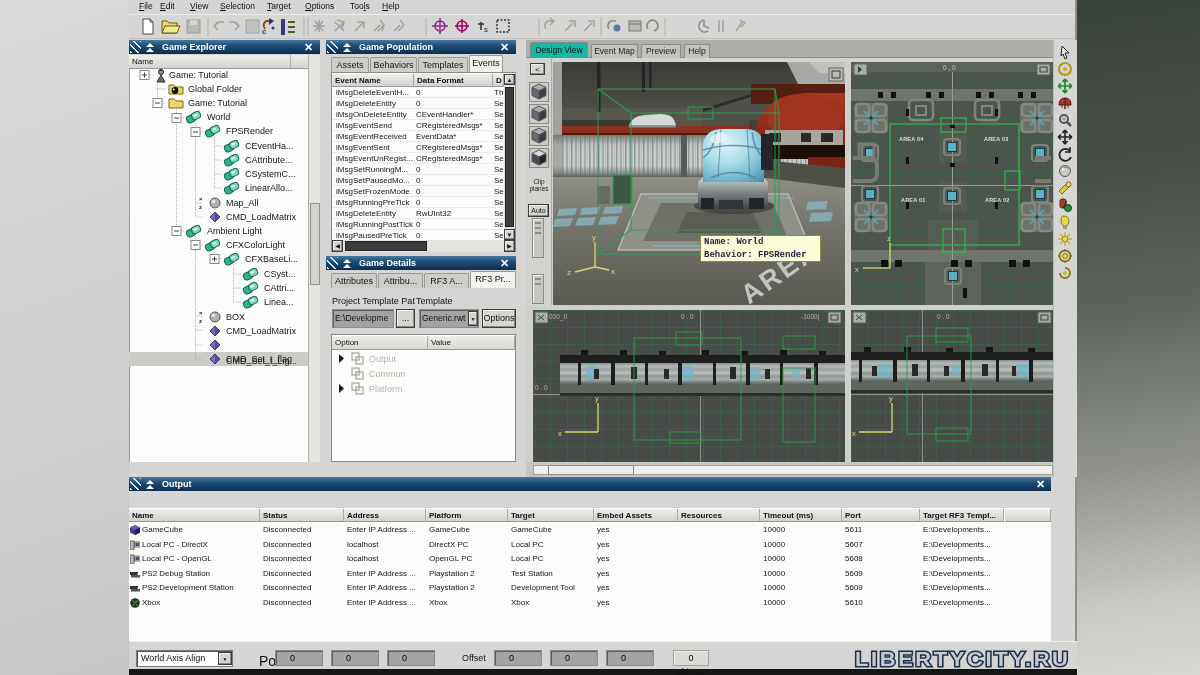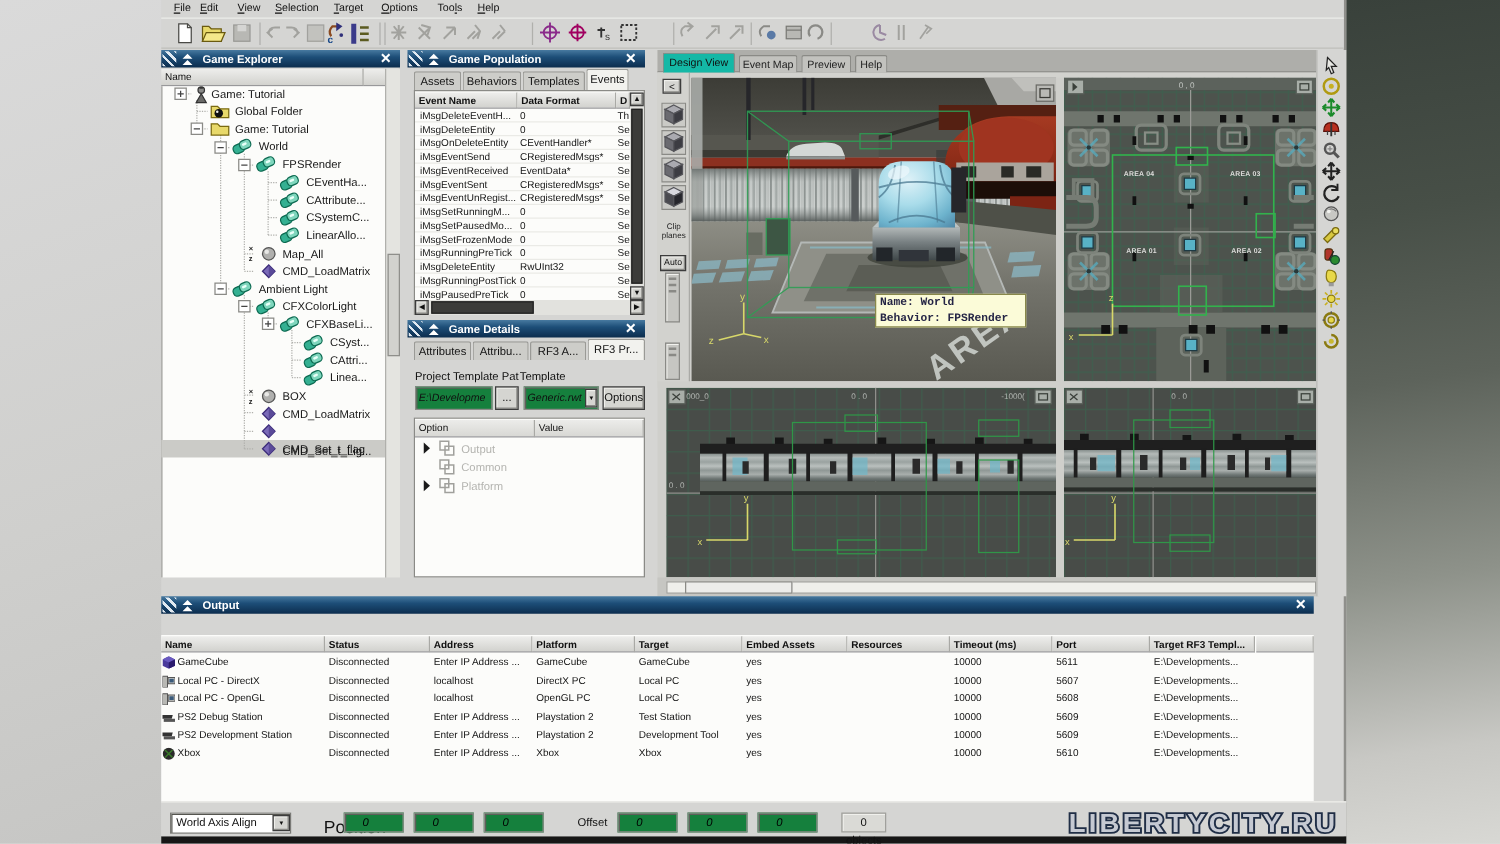--- a/index.html
+++ b/index.html
@@ -19,21 +19,21 @@
 .ptitle{height:14px;background:linear-gradient(180deg,#47799f 0%,#1d4e78 40%,#0c2d4e 100%);color:#fff;font-size:9px;line-height:14px;font-weight:bold;}
 .ptitle .grip{position:absolute;left:1px;top:1px;width:11px;height:12px;background:repeating-linear-gradient(45deg,rgba(235,242,248,.95) 0 2px,rgba(13,45,77,0) 2px 5px);}
 .ptitle .chev{position:absolute;left:15px;top:1px;width:12px;height:12px;}
 .ptitle .tx{position:absolute;left:33px;top:0;}
 .ptitle .x{position:absolute;top:0px;font-size:11px;font-weight:bold;color:#fff;}
 .chev svg{display:block;}
 .tab{position:absolute;height:15px;background:#cdcdc9;border:1px solid #9a9a96;border-bottom:none;font-size:9px;color:#141414;text-align:center;line-height:14px;border-radius:2px 2px 0 0;}
 .tab.on{background:#f2f2ee;height:17px;margin-top:-2px;font-weight:normal;z-index:3;}
 .hdrcell{position:absolute;background:linear-gradient(#eeeeec,#d2d2ce);border-right:1px solid #a9a9a5;border-bottom:1px solid #98989a;font-size:8px;color:#111;padding-left:3px;}
 .white{background:#fcfcfa;}
-.sunk{background:#15803d;border:1px solid #8a8a86;box-shadow:inset 1px 1px 0 #5f5f5b;font-style:italic;}
+.sunk{background:#a3a3a3;border:1px solid #8a8a86;box-shadow:inset 1px 1px 0 #5f5f5b;}
 .btn{background:#d5d5d1;border:1px solid #3c3c3c;box-shadow:inset -1px -1px 0 #8a8a86, inset 1px 1px 0 #f0f0ec;font-size:9px;text-align:center;color:#111;}
 .t8{font-size:8.5px;color:#101010;}
 </style></head><body>
 <div id="root">
 <div class="abs" id="desk-l"></div>
 <div class="abs" id="desk-r"></div>
 <div class="abs" id="app-redge"></div>
 <div class="abs" id="menubar">
  <span style="left:10px"><span class="u">F</span>ile</span>
  <span style="left:31px"><span class="u">E</span>dit</span>

